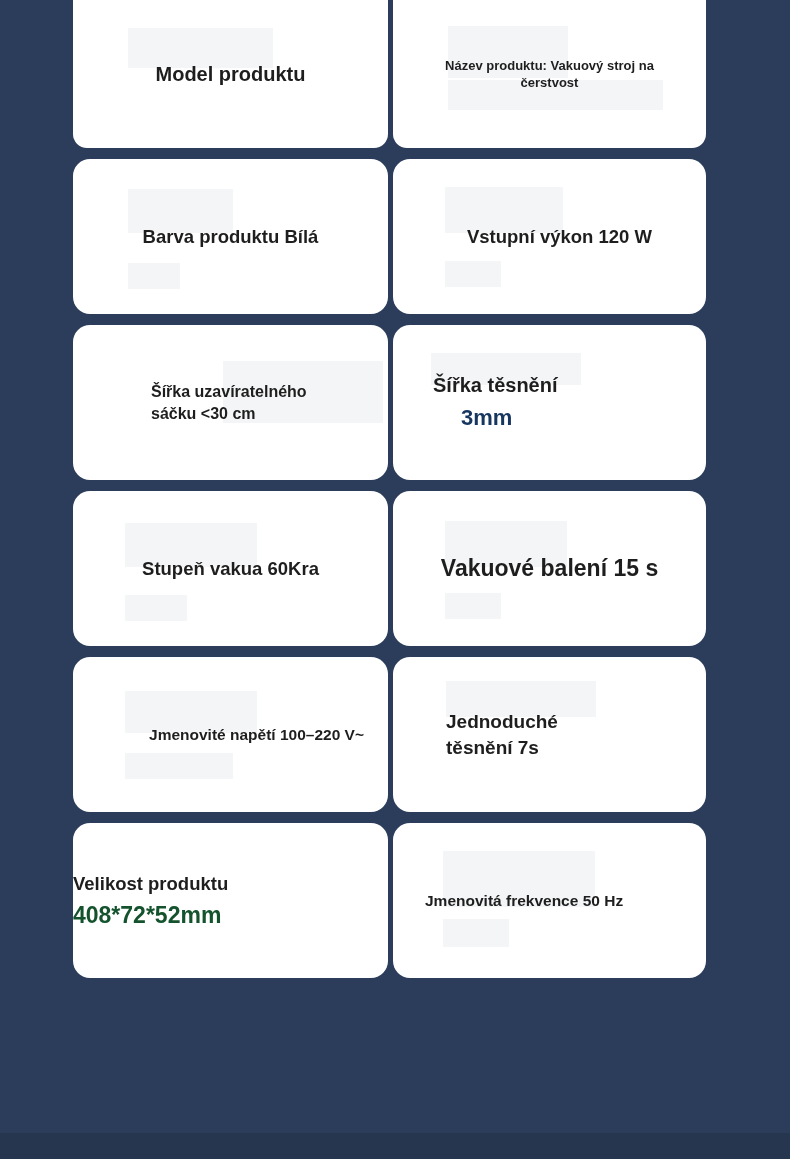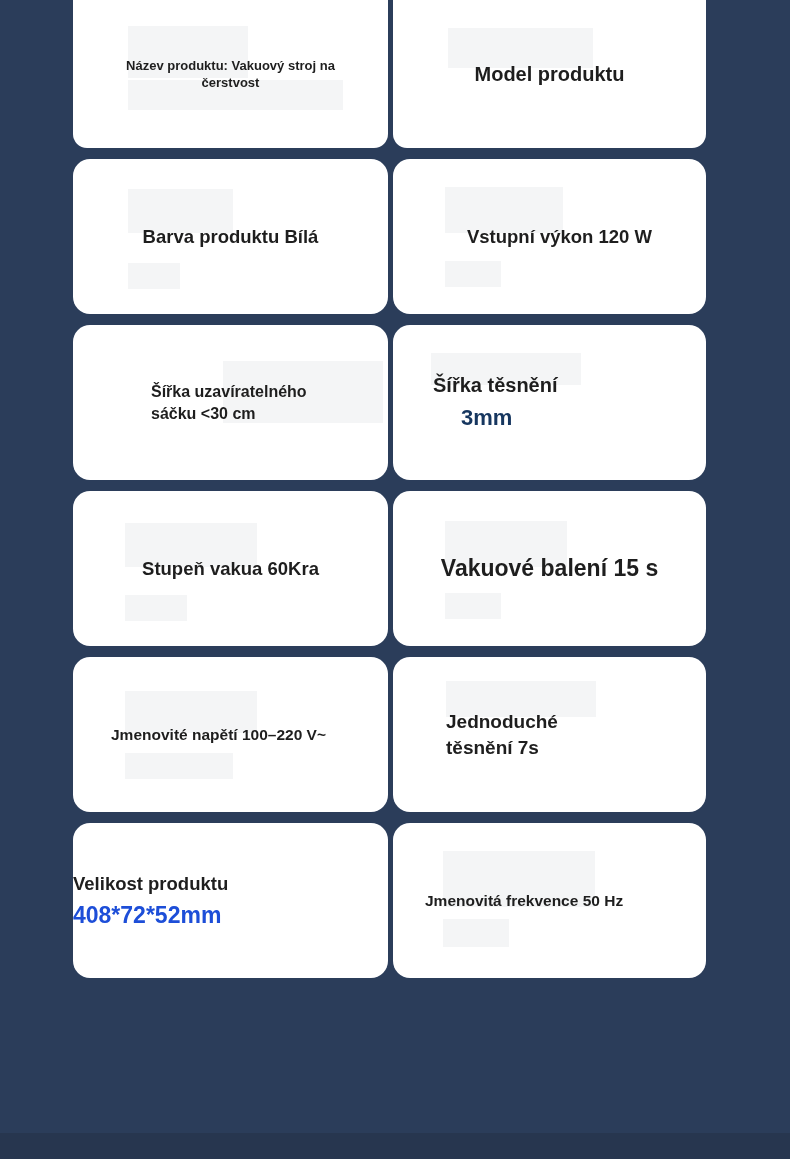--- a/index.html
+++ b/index.html
@@ -50,52 +50,52 @@
   .c1 .txt { font-size: 20px; }
   .c2 .txt { font-size: 18.5px; }
   .c3 .txt { font-size: 18.5px; margin-left: 20px; }
   .c4 { padding-left: 78px; }
   .c4 .txt { font-size: 16px; line-height: 21.5px; max-width: 168px; }
   .c5 { padding-left: 40px; }
   .c5 .label { font-size: 20px; }
   .c5 .value { font-size: 22px; margin-top: 8px; margin-left: 28px; color: #16365f; }
   .c6 .txt { font-size: 18.5px; }
   .c7 .txt { font-size: 23px; }
-  .c8 { padding-left: 38px; }
+  .c8 { padding-left: 52px; align-items: center; }
   .c8 .txt { font-size: 15.5px; white-space: nowrap; }
   .c9 { padding-left: 53px; }
   .c9 .txt { font-size: 19px; line-height: 26px; max-width: 155px; }
   .c10 { }
   .c10 .label { font-size: 18.5px; }
-  .c10 .value { font-size: 23px; margin-top: 7px; color: #1d4ed8; }
+  .c10 .value { font-size: 23px; margin-top: 7px; color: #14532d; }
   .c11 { padding-left: 32px; }
   .c11 .txt { font-size: 15.5px; white-space: nowrap; }
   .label, .value { position: relative; z-index: 1; font-weight: 700; color: #1e1e1e; }
   .bottom-band {
     position: absolute;
     left: 0; bottom: 0;
     width: 790px; height: 26px;
     background: #27364f;
   }
 </style>
 </head>
 <body>
 
 <div class="page">
   <div class="board">
 
+    <div class="card first-row c1 center">
+      <i class="ghost" style="left:55px;top:28px;width:145px;height:40px;"></i>
+      <div class="txt">Model produktu</div>
+    </div>
+
     <div class="card first-row c0 center">
       <i class="ghost" style="left:55px;top:26px;width:120px;height:52px;"></i>
       <i class="ghost" style="left:55px;top:80px;width:215px;height:30px;"></i>
       <div class="txt">Název produktu: Vakuový stroj na čerstvost</div>
-    </div>
-
-    <div class="card first-row c1 center">
-      <i class="ghost" style="left:55px;top:28px;width:145px;height:40px;"></i>
-      <div class="txt">Model produktu</div>
     </div>
 
     <div class="card c2 center">
       <i class="ghost" style="left:55px;top:30px;width:105px;height:44px;"></i>
       <i class="ghost" style="left:55px;top:104px;width:52px;height:26px;"></i>
       <div class="txt">Barva produktu Bílá</div>
     </div>
 
     <div class="card c3 center">
       <i class="ghost" style="left:52px;top:28px;width:118px;height:46px;"></i>

